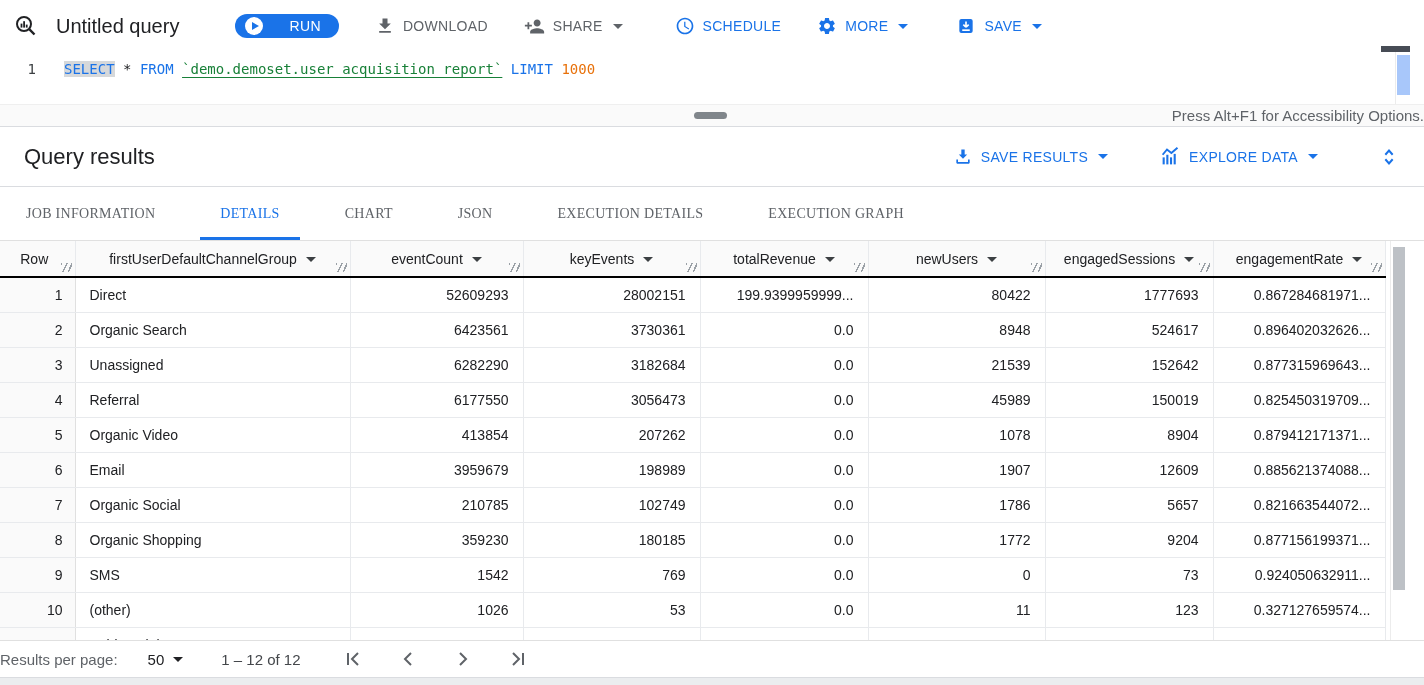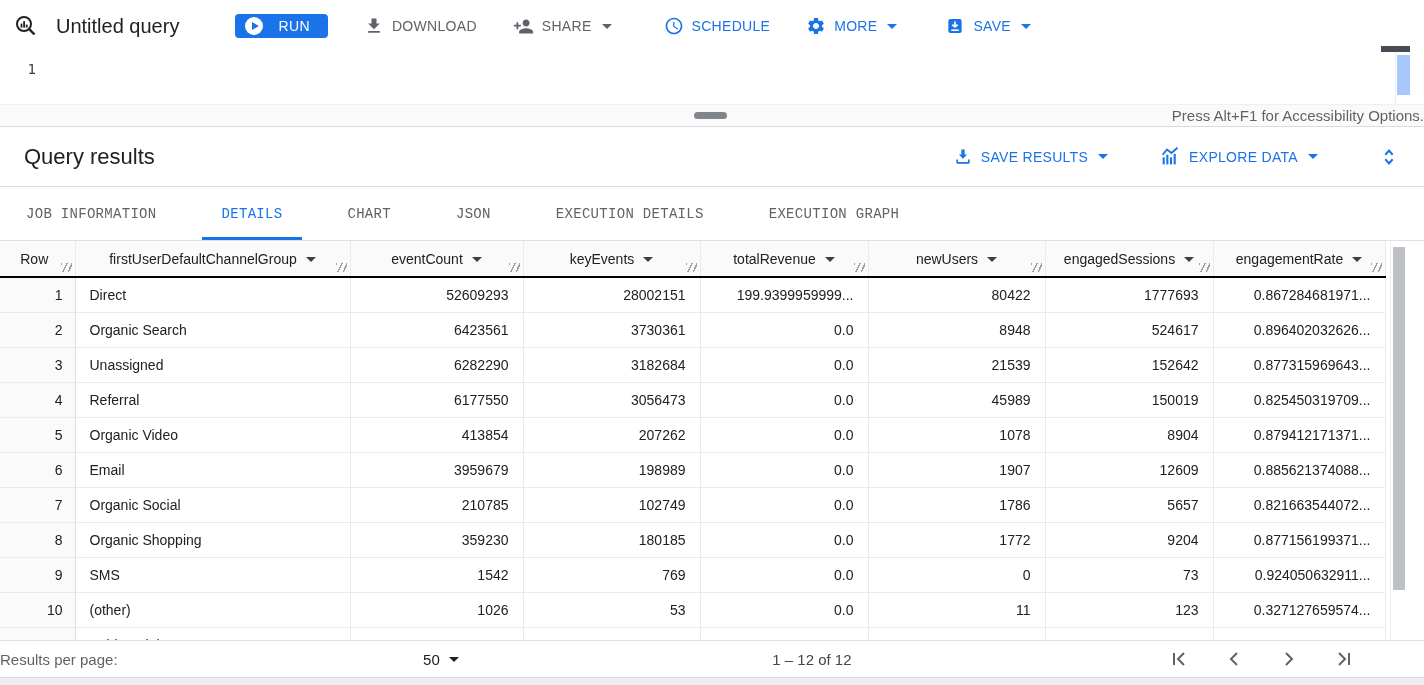--- a/index.html
+++ b/index.html
@@ -8,22 +8,22 @@
   .app{position:relative;width:1424px;height:685px;display:flex;flex-direction:column;background:#fff}
 
   
   .toolbar{flex:0 0 52px;display:flex;align-items:center;background:#fff}
   .q-icon{margin-left:14px;display:flex}
   .doc-title{font-size:20px;font-weight:400;color:#202124;margin-left:18px;white-space:nowrap}
   .tb-btn{display:inline-flex;align-items:center;gap:8px;background:none;border:none;cursor:pointer;
           font-family:inherit;font-size:14px;font-weight:500;letter-spacing:.3px;white-space:nowrap}
   .tb-btn.gray{color:#5f6368}
   .tb-btn.blue{color:#1a73e8}
-  .run-btn{margin-left:56px;height:24px;padding:0 18px 0 10px;border:none;border-radius:4px;background:#1a73e8;
-           color:#fff;display:inline-flex;align-items:center;gap:15px;font-family:inherit;font-size:14px;
+  .run-btn{margin-left:56px;height:24px;padding:0 18px 0 10px;border:none;border-radius:12px;background:#1a73e8;
+           color:#fff;display:inline-flex;align-items:center;gap:26px;font-family:inherit;font-size:14px;
            font-weight:500;letter-spacing:.4px;cursor:pointer}
   .play-circle{width:18px;height:18px;border-radius:50%;background:#fff;position:relative;display:inline-block}
   .play-circle::after{content:'';position:absolute;left:7px;top:4.5px;border-left:7px solid #1a73e8;
            border-top:4.5px solid transparent;border-bottom:4.5px solid transparent}
   .caret{display:inline-block;width:0;height:0;border-left:5px solid transparent;border-right:5px solid transparent;
          border-top:5px solid currentColor;margin-left:2px}
   .tb-sp{margin-left:36px}
 
   
   .editor{flex:0 0 52px;position:relative;display:flex;font-family:"DejaVu Sans Mono",monospace;font-size:14px}
@@ -47,21 +47,21 @@
   
   .results-header{flex:0 0 60px;display:flex;align-items:center;padding:0 24px;border-bottom:1px solid #dadce0}
   .rh-title{font-size:22px;font-weight:400;color:#202124}
   .rh-actions{margin-left:auto;display:flex;align-items:center}
   .rh-actions .tb-btn{margin-left:52px}
   .unfold-btn{margin-left:60px;background:none;border:none;cursor:pointer;display:flex;align-items:center}
 
   
   .tabs{flex:0 0 54px;display:flex;align-items:stretch;border-bottom:1px solid #e0e0e0;padding-left:6px}
   .tab{padding:0 20px;margin-right:25px;display:flex;align-items:center;background:none;border:none;cursor:pointer;
-       font-family:Liberation Mono, monospace;font-size:14px;font-weight:500;letter-spacing:.3px;color:#5f6368;white-space:nowrap}
+       font-family:Liberation Serif, serif;font-size:14px;font-weight:500;letter-spacing:.3px;color:#5f6368;white-space:nowrap}
   .tab.active{color:#1a73e8;box-shadow:inset 0 -3px 0 0 #1a73e8}
 
   
   .table-area{flex:0 0 399px;position:relative;overflow:hidden}
   table{border-collapse:collapse;table-layout:fixed;width:1385px;font-size:14px}
   th,td{height:35px;padding:0 14px;white-space:nowrap;overflow:hidden;border-right:1px solid #e8eaed}
   thead th{height:36px;background:#fafafa;border-bottom:2px solid #000000;font-weight:500;color:#202124;
            text-align:center;position:relative}
   thead th.row-col{padding-left:8px}
   tbody td{border-bottom:1px solid #e8eaed;color:#202124}
@@ -69,21 +69,21 @@
   td.num{text-align:right}
   td.txt{text-align:left}
   .sort-caret{display:inline-block;width:0;height:0;border-left:5px solid transparent;border-right:5px solid transparent;
               border-top:5px solid #3c4043;margin-left:9px;vertical-align:middle;cursor:pointer}
   .grip{position:absolute;right:3px;bottom:4px;width:11px;height:9px;cursor:col-resize;
         background:repeating-linear-gradient(115deg,#9aa0a6 0 1.5px,transparent 1.5px 4.8px)}
   .table-vscroll{position:absolute;left:1390px;top:0;width:16px;height:399px;background:#fff;border-left:1px solid #ececec}
   .table-vscroll .thumb{position:absolute;left:2px;top:6px;width:12px;height:343px;background:#bdc1c6}
 
   
-  .pager{flex:0 0 37px;display:flex;align-items:center;justify-content:space-between;border-top:1px solid #e0e0e0;
+  .pager{flex:0 0 37px;display:flex;align-items:center;justify-content:flex-start;border-top:1px solid #e0e0e0;
          padding-right:68px;color:#5f6368;font-size:15px}
   .page-size{display:flex;align-items:center;gap:7px;margin-left:30px;color:#202124;cursor:pointer}
   .page-size .caret{color:#202124}
   .range{margin-left:38px;color:#44474b}
   .pager-nav{display:flex;align-items:center;margin-left:40px;gap:31px}
   .pg-btn{background:none;border:none;cursor:pointer;display:flex;align-items:center;padding:0}
   .h-scrollbar{flex:0 0 8px;background:#ebedef;border-top:1px solid #dadce0}
 </style>
 </head>
 <body>
@@ -143,20 +143,21 @@
         <path d="M12 6.5v7m0 0l-3.2-3.2M12 13.5l3.2-3.2" stroke="#fff" stroke-width="2" fill="none"></path>
         <path d="M7.5 17h9" stroke="#fff" stroke-width="2"></path>
       </svg>
       <span>SAVE</span>
       <span class="caret"></span>
     </button>
   </header>
 
   <section class="editor">
     <div class="gutter">1</div>
+    <div class="code-line"><span class="kw-select">SELECT</span> <span class="star">*</span> <span class="kw">FROM</span> <span class="tbl-ref">`demo.demoset.user_acquisition_report`</span> <span class="kw">LIMIT</span> <span class="num-lit">1000</span></div>
     <div class="editor-vscroll">
       <div class="editor-sliver"></div>
       <div class="thumb"></div>
     </div>
   </section>
 
   <div class="statusbar">
     <div class="drag-pill"></div>
     <span>Press Alt+F1 for Accessibility Options.</span>
   </div>

